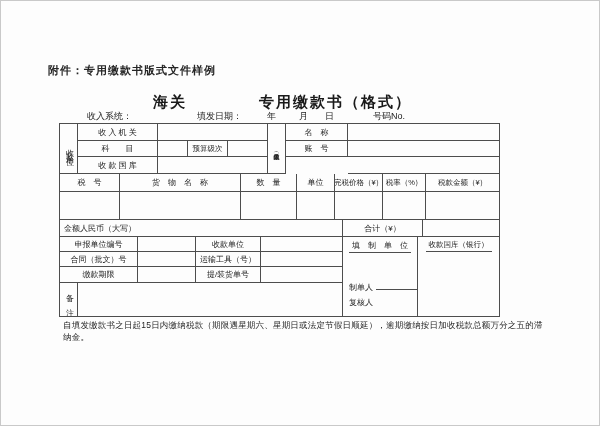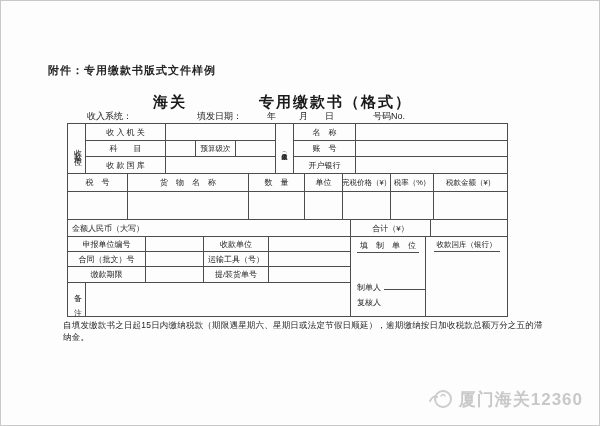--- a/index.html
+++ b/index.html
@@ -6,21 +6,21 @@
   .screen{
     position:relative;width:600px;height:426px;background:#fdfdfd;
     border:1px solid #c9c9c9;box-sizing:border-box;overflow:hidden;
     font-family:"Liberation Sans","DejaVu Sans",sans-serif;color:#1c1c1c;
   }
   .abs{position:absolute;}
   .attach{font-size:11px;font-weight:bold;letter-spacing:1px;color:#262626;}
   .title{font-size:15px;font-weight:bold;letter-spacing:2px;color:#1a1a1a;}
   .meta{font-size:9px;color:#222;}
   
-  .form{position:absolute;left:66px;top:122px;width:441px;height:194px;
+  .form{position:absolute;left:58px;top:122px;width:441px;height:194px;
         border:1px solid #4d4d4d;box-sizing:border-box;}
   .c{position:absolute;box-sizing:border-box;border-right:1px solid #4d4d4d;
      border-bottom:1px solid #4d4d4d;display:flex;align-items:center;
      justify-content:center;font-size:8px;color:#1c1c1c;overflow:hidden;
      white-space:pre;}
   .c.left{justify-content:flex-start;padding-left:4px;}
   .c.noR{border-right:none;}
   .c.noB{border-bottom:none;}
   .vert{writing-mode:vertical-lr;text-orientation:upright;}
   .hsm{font-size:7.5px;}
@@ -59,21 +59,20 @@
 
     <div class="c" style="left:98px;top:0;width:110px;height:17px;"></div>
     <div class="c" style="left:98px;top:17px;width:30px;height:16px;"></div>
     <div class="c hsm" style="left:128px;top:17px;width:40px;height:16px;">预算级次</div>
     <div class="c" style="left:168px;top:17px;width:40px;height:16px;"></div>
     <div class="c" style="left:98px;top:33px;width:110px;height:17px;"></div>
 
     <div class="c vert tiny" style="left:208px;top:0;width:18px;height:50px;">缴款单位（人）</div>
     <div class="c" style="left:226px;top:0;width:62px;height:17px;">名　称</div>
     <div class="c" style="left:226px;top:17px;width:62px;height:16px;">账　号</div>
-    <div class="c" style="left:226px;top:33px;width:62px;height:17px;">开户银行</div>
     <div class="c noR" style="left:288px;top:0;width:151px;height:17px;"></div>
     <div class="c noR" style="left:288px;top:17px;width:151px;height:16px;"></div>
     <div class="c noR" style="left:288px;top:33px;width:151px;height:17px;"></div>
 
     <div class="c" style="left:0;top:50px;width:60px;height:18px;">税　号</div>
     <div class="c" style="left:60px;top:50px;width:121px;height:18px;">货　物　名　称</div>
     <div class="c" style="left:181px;top:50px;width:56px;height:18px;">数　量</div>
     <div class="c" style="left:237px;top:50px;width:38px;height:18px;">单位</div>
     <div class="c hsm" style="left:275px;top:50px;width:48px;height:18px;">完税价格（¥）</div>
     <div class="c hsm" style="left:323px;top:50px;width:43px;height:18px;">税率（%）</div>
@@ -116,22 +115,14 @@
         <div><span>复核人</span></div>
       </div>
     </div>
     <div class="c noR noB" style="left:358px;top:113px;width:81px;height:79px;align-items:flex-start;padding-top:3px;">
       <span class="uline hsm">收款国库（银行）</span>
     </div>
   </div>
 
   <div class="abs note" style="left:62px;top:319px;width:480px;">自填发缴款书之日起15日内缴纳税款（期限遇星期六、星期日或法定节假日顺延），逾期缴纳按日加收税款总额万分之五的滞纳金。</div>
 
-  <div class="abs wm" style="right:16px;top:386px;">
-    <svg width="28" height="24" viewBox="0 0 28 24">
-      <circle cx="16" cy="12" r="8" fill="none" stroke="#cccccc" stroke-width="2"></circle>
-      <path d="M3 14 Q6 8 10 10" fill="none" stroke="#cccccc" stroke-width="2" stroke-linecap="round"></path>
-      <path d="M14 9 q2 -3 4 0" fill="none" stroke="#cccccc" stroke-width="1.5" stroke-linecap="round"></path>
-    </svg>
-    <span class="wm-text" style="color: rgb(200, 200, 200);">厦门海关12360</span>
-  </div>
 
 </div>
 
 </body></html>

